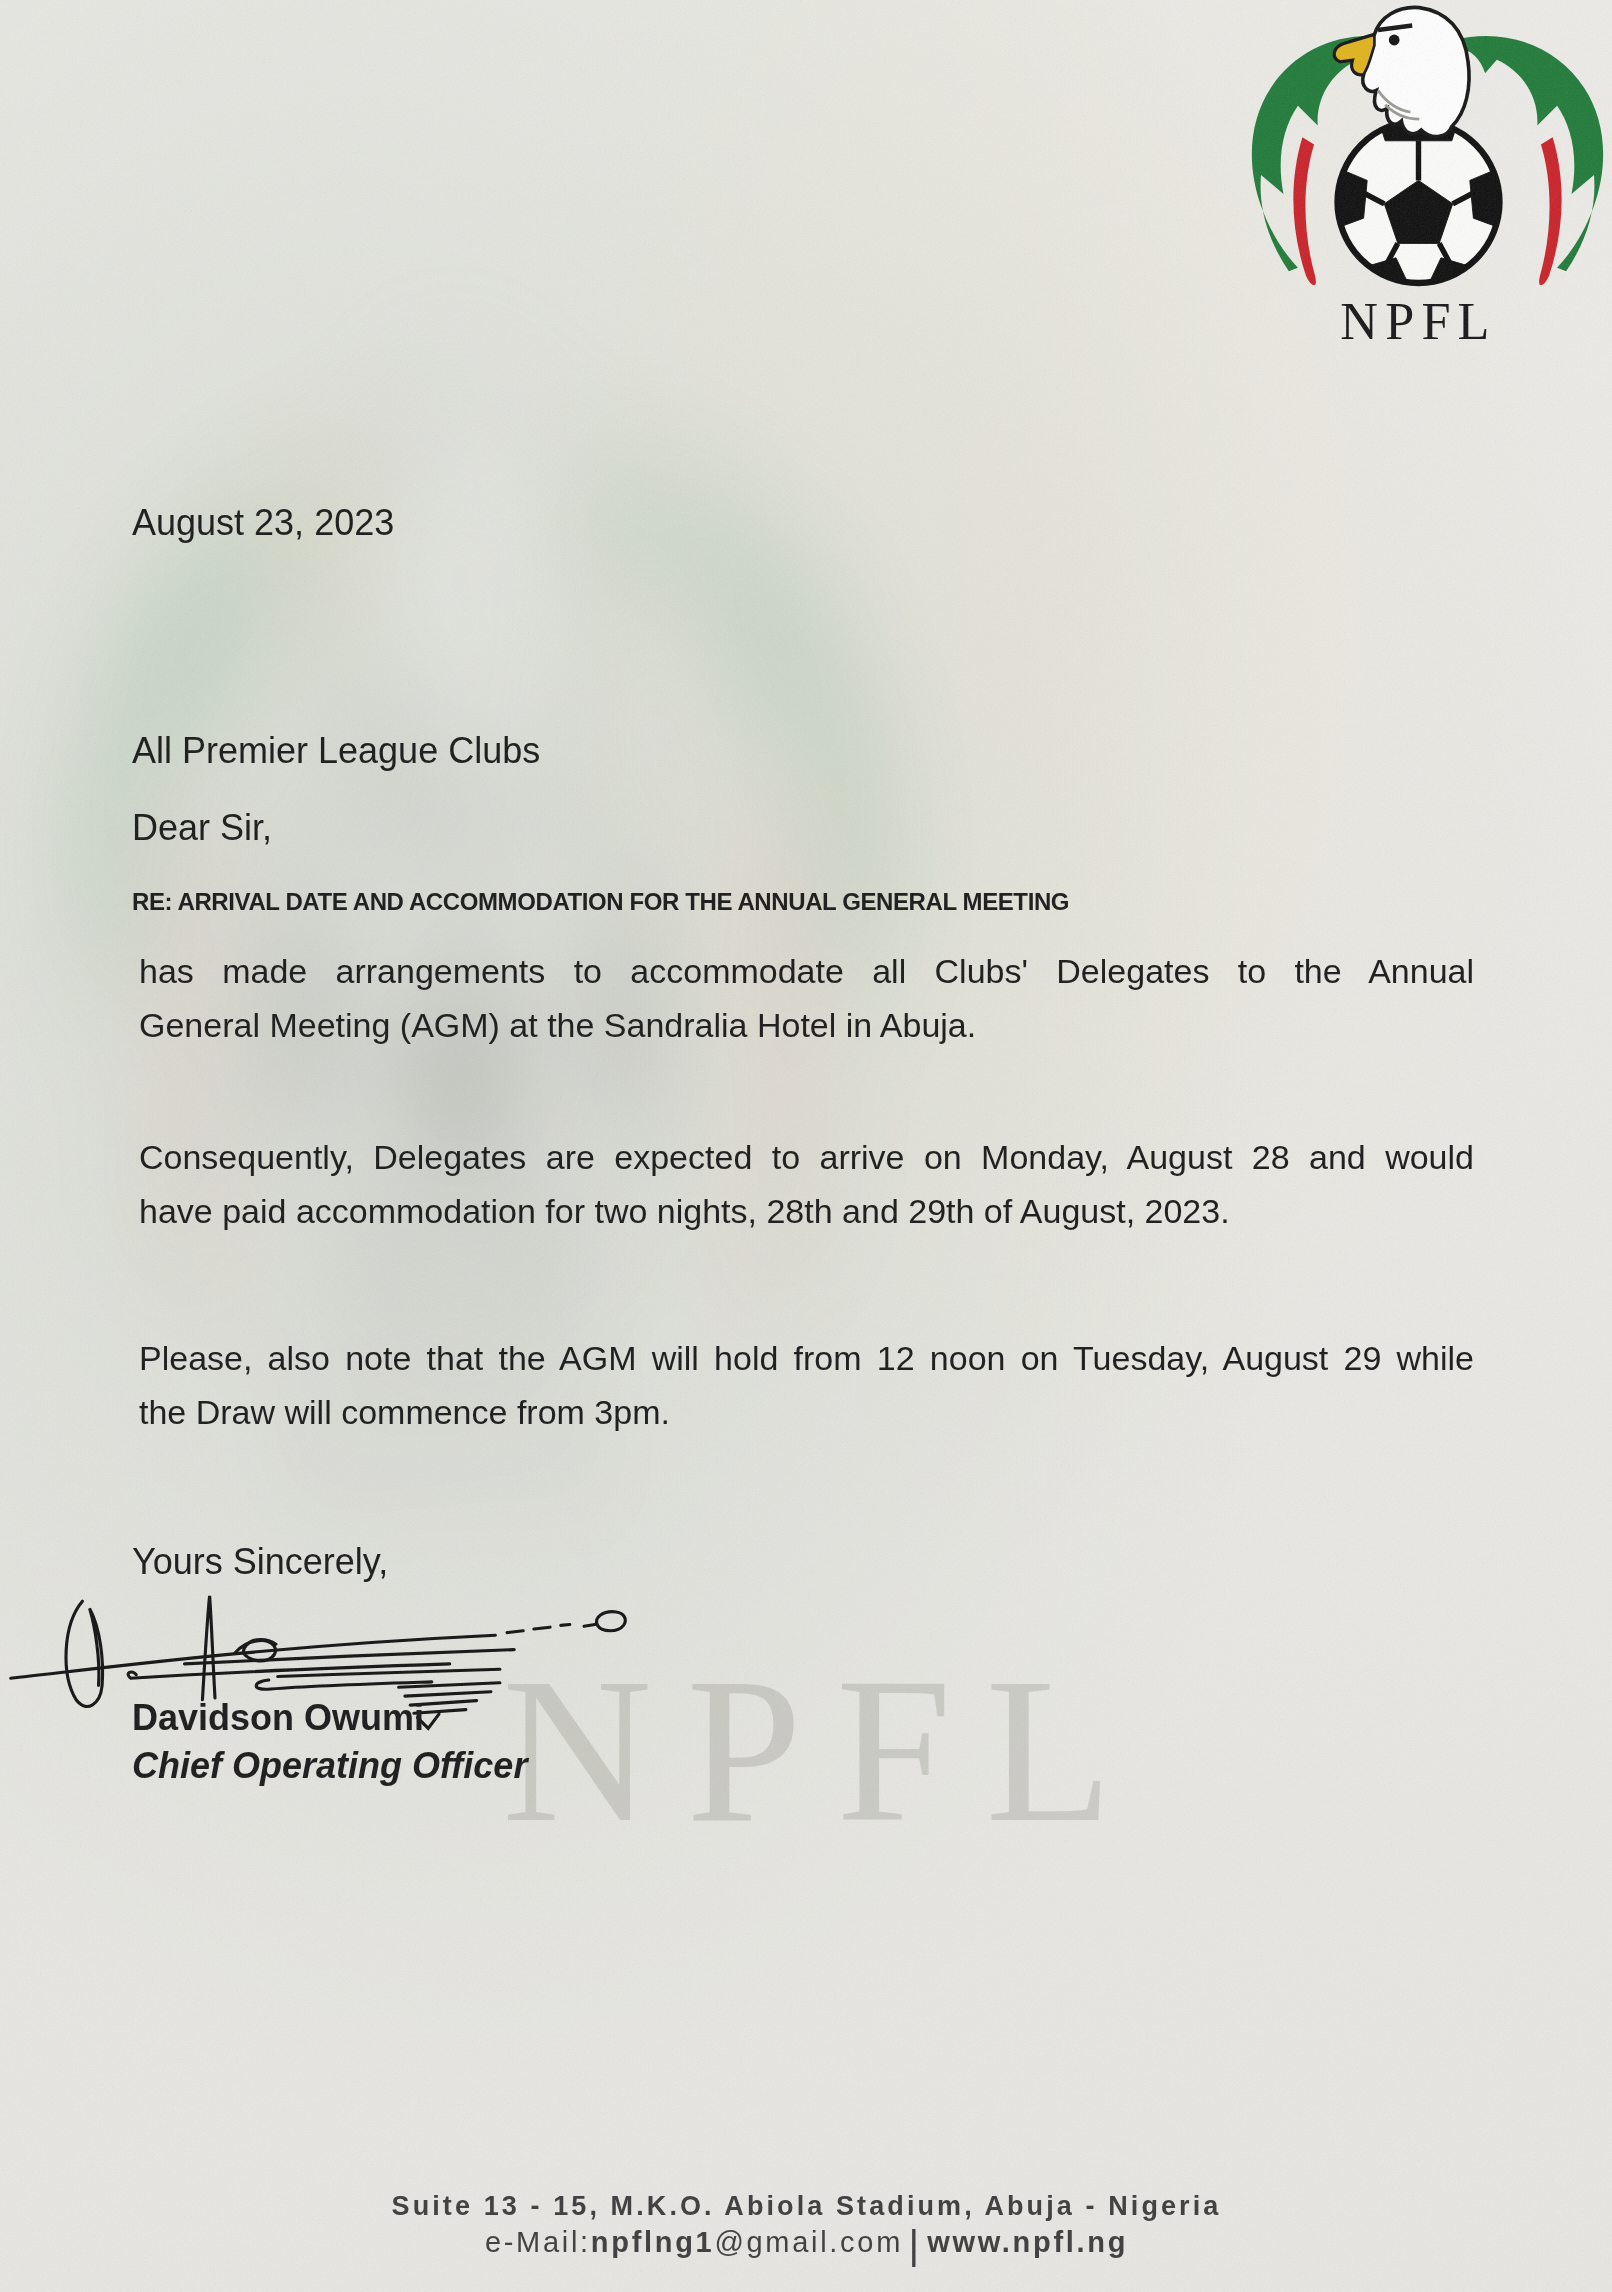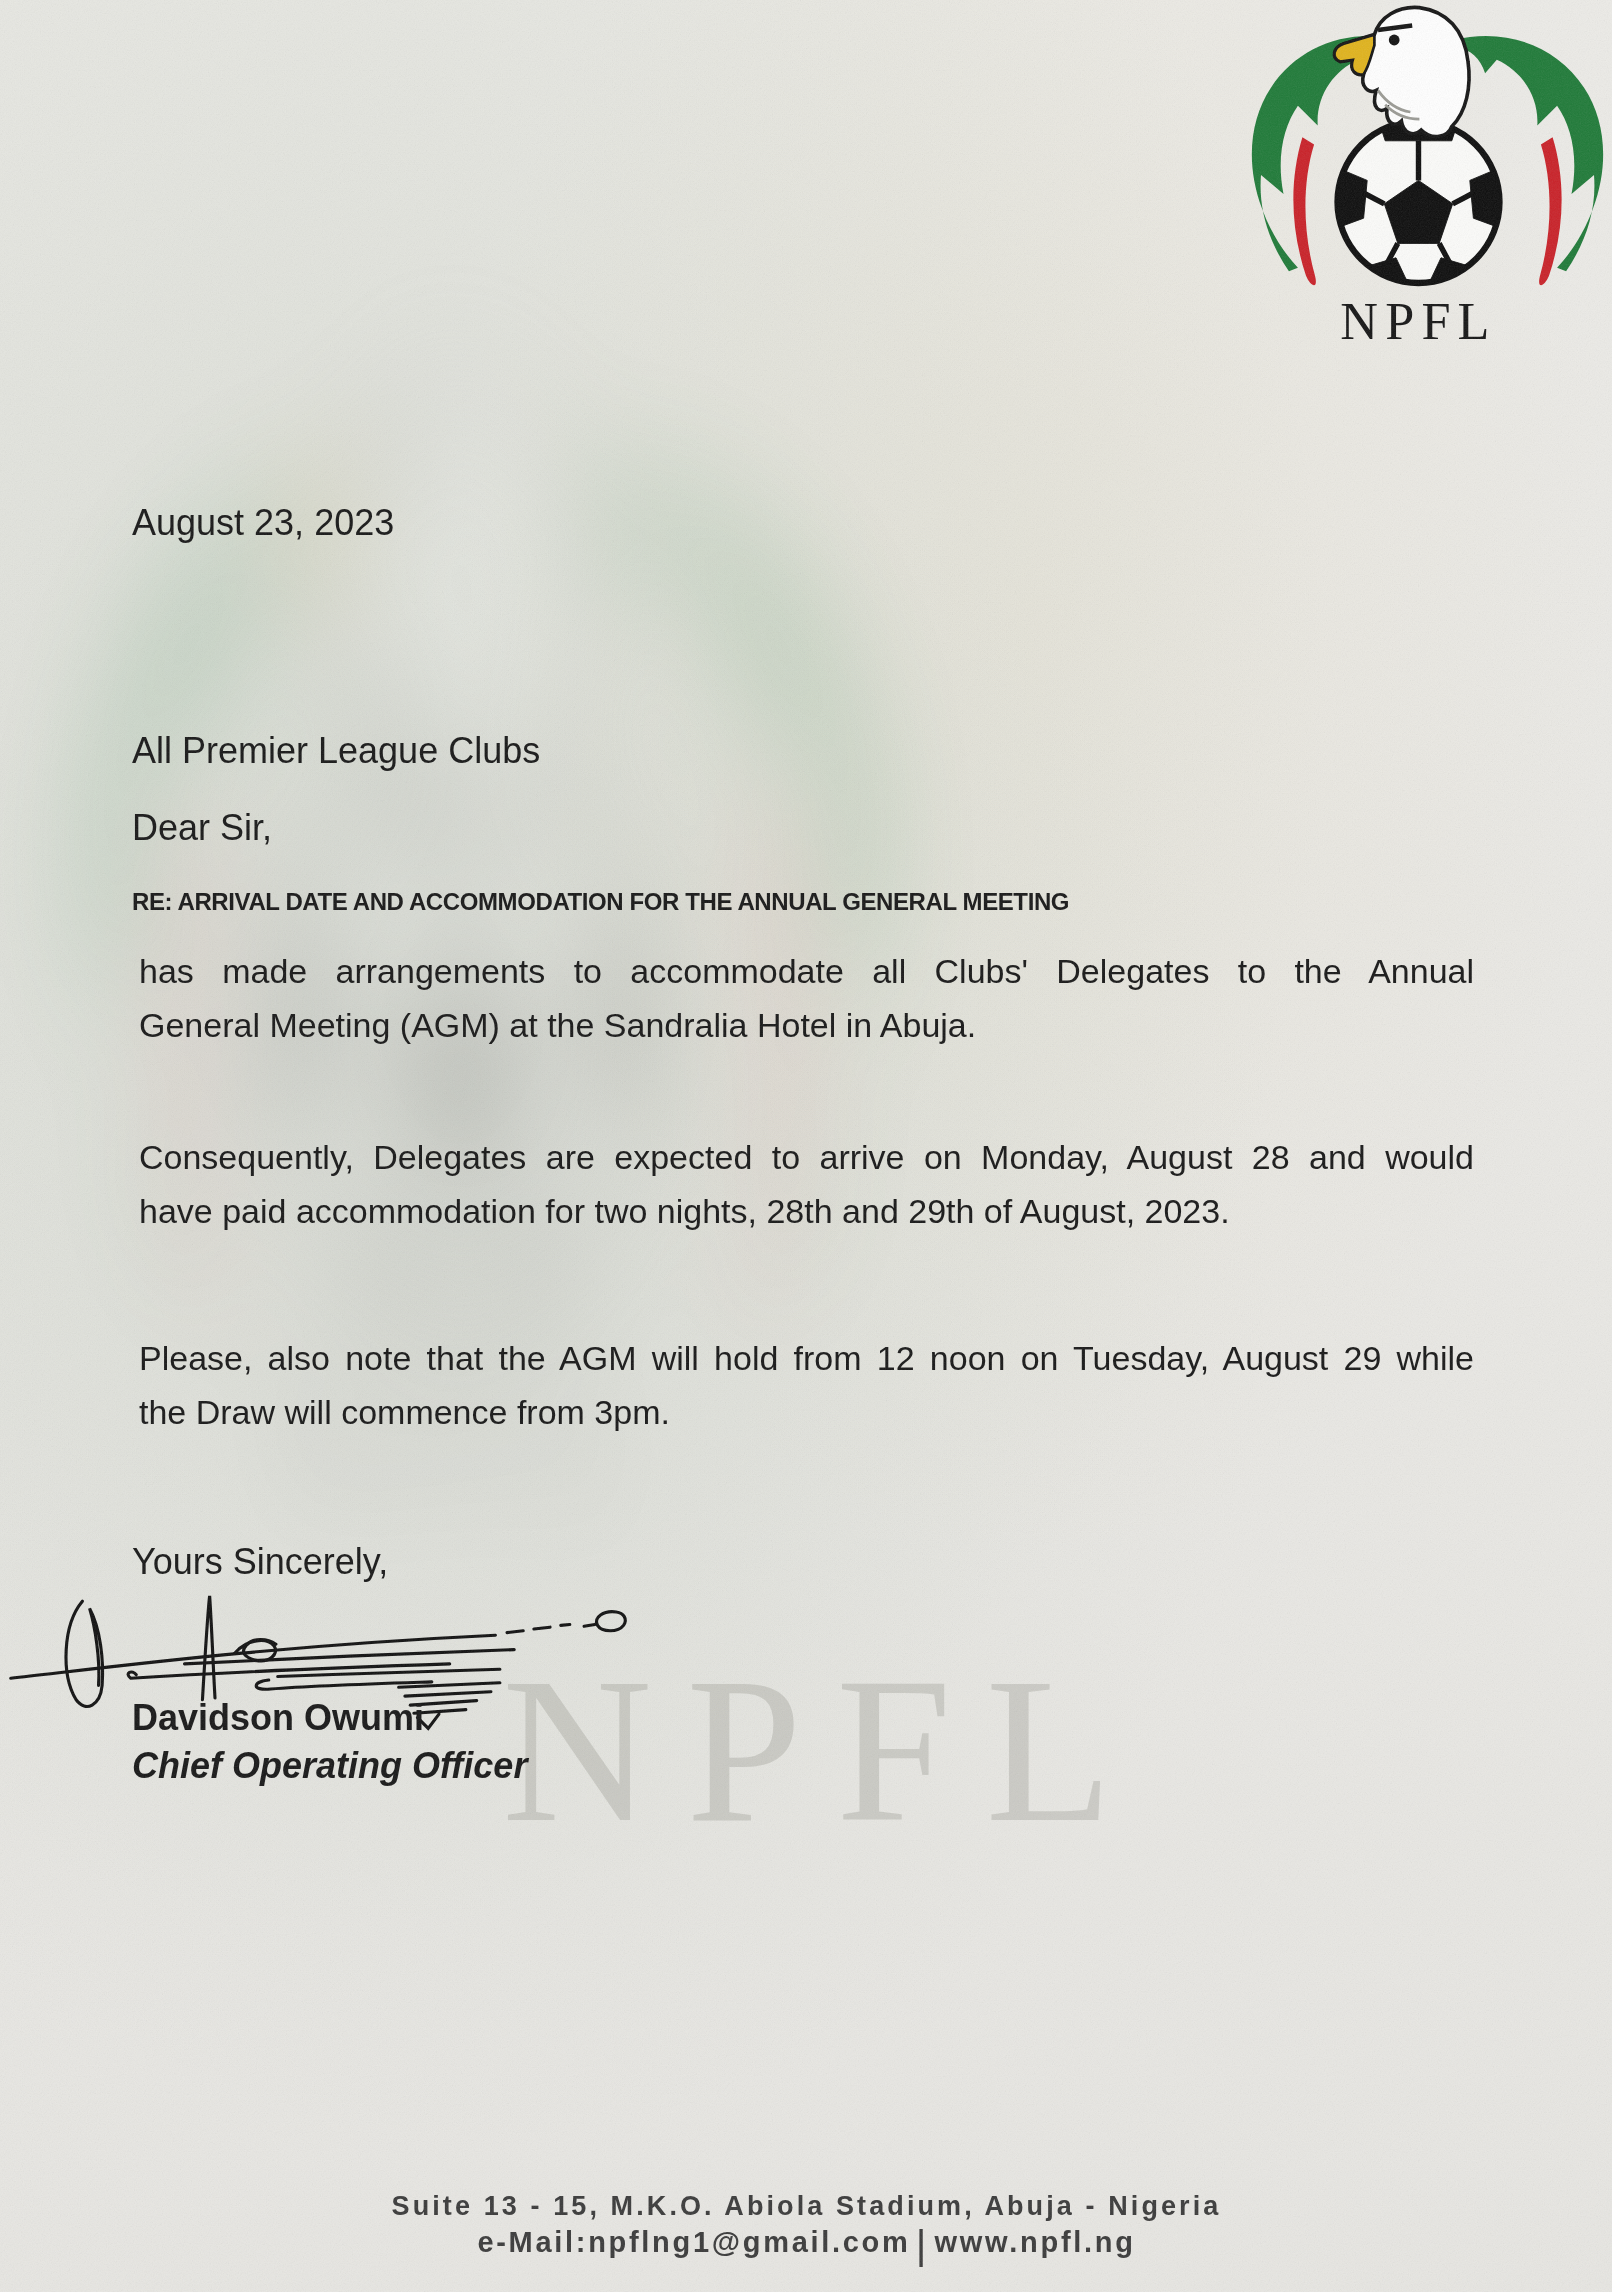--- a/index.html
+++ b/index.html
@@ -36,21 +36,21 @@
   }
   
   .footer-line1{
     left:0; top:2191px; width:100%; text-align:center;
     font-size:27px; font-weight:bold; letter-spacing:3.1px; color:#3a3a3a;
   }
   .footer-line2{
     left:0; top:2222px; width:100%; text-align:center;
     font-size:29px; letter-spacing:2.7px; color:#3a3a3a;
   }
-  .footer-line2 .lite{font-weight:bold;}
+  .footer-line2 .lite{font-weight:normal;}
   .footer-line2 .hvy{font-weight:bold;}
   .footer-line2 .bar{font-weight:normal; font-size:41px; vertical-align:-7.2px; padding:0 5.4px;}
   .sig{left:0px; top:1585px; width:645px; height:148px;}
   .noise{left:0; top:0; pointer-events:none;}
 </style>
 </head>
 <body>
 
 <div class="page">
 

